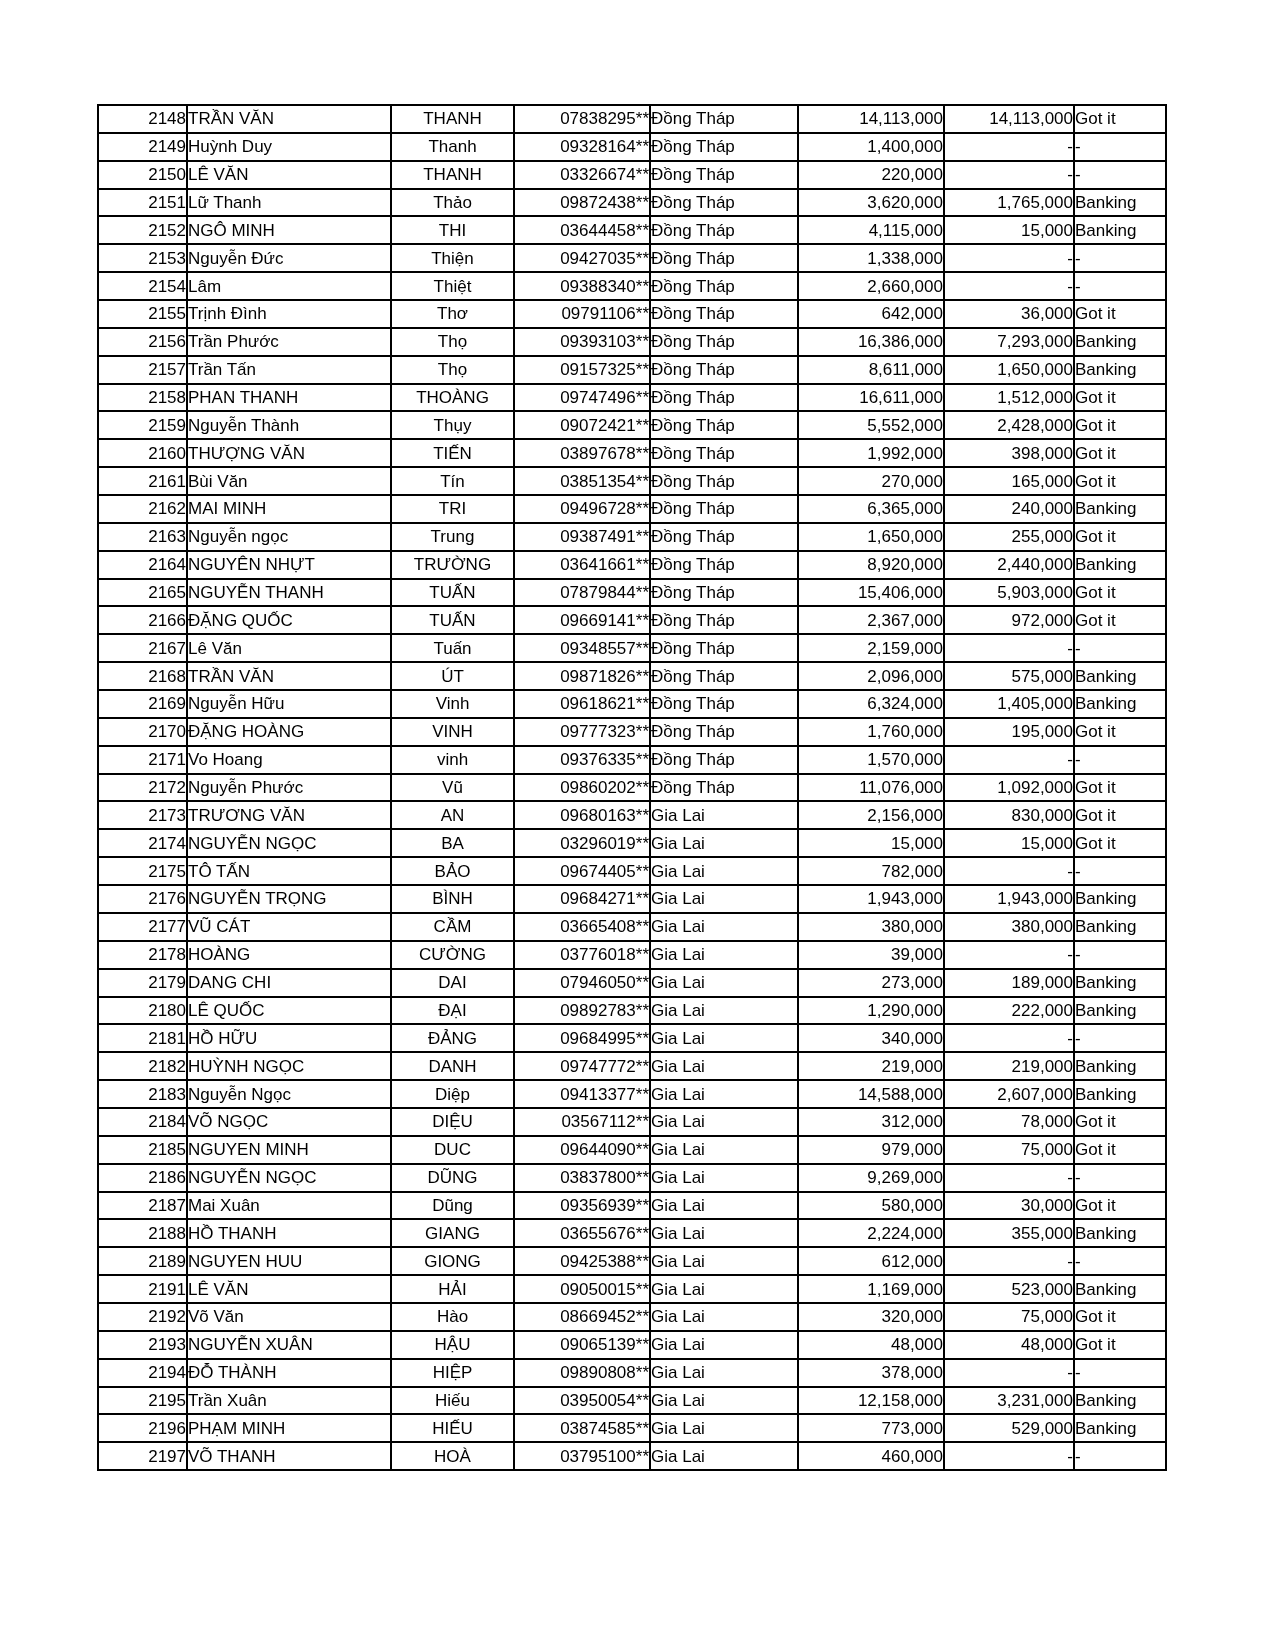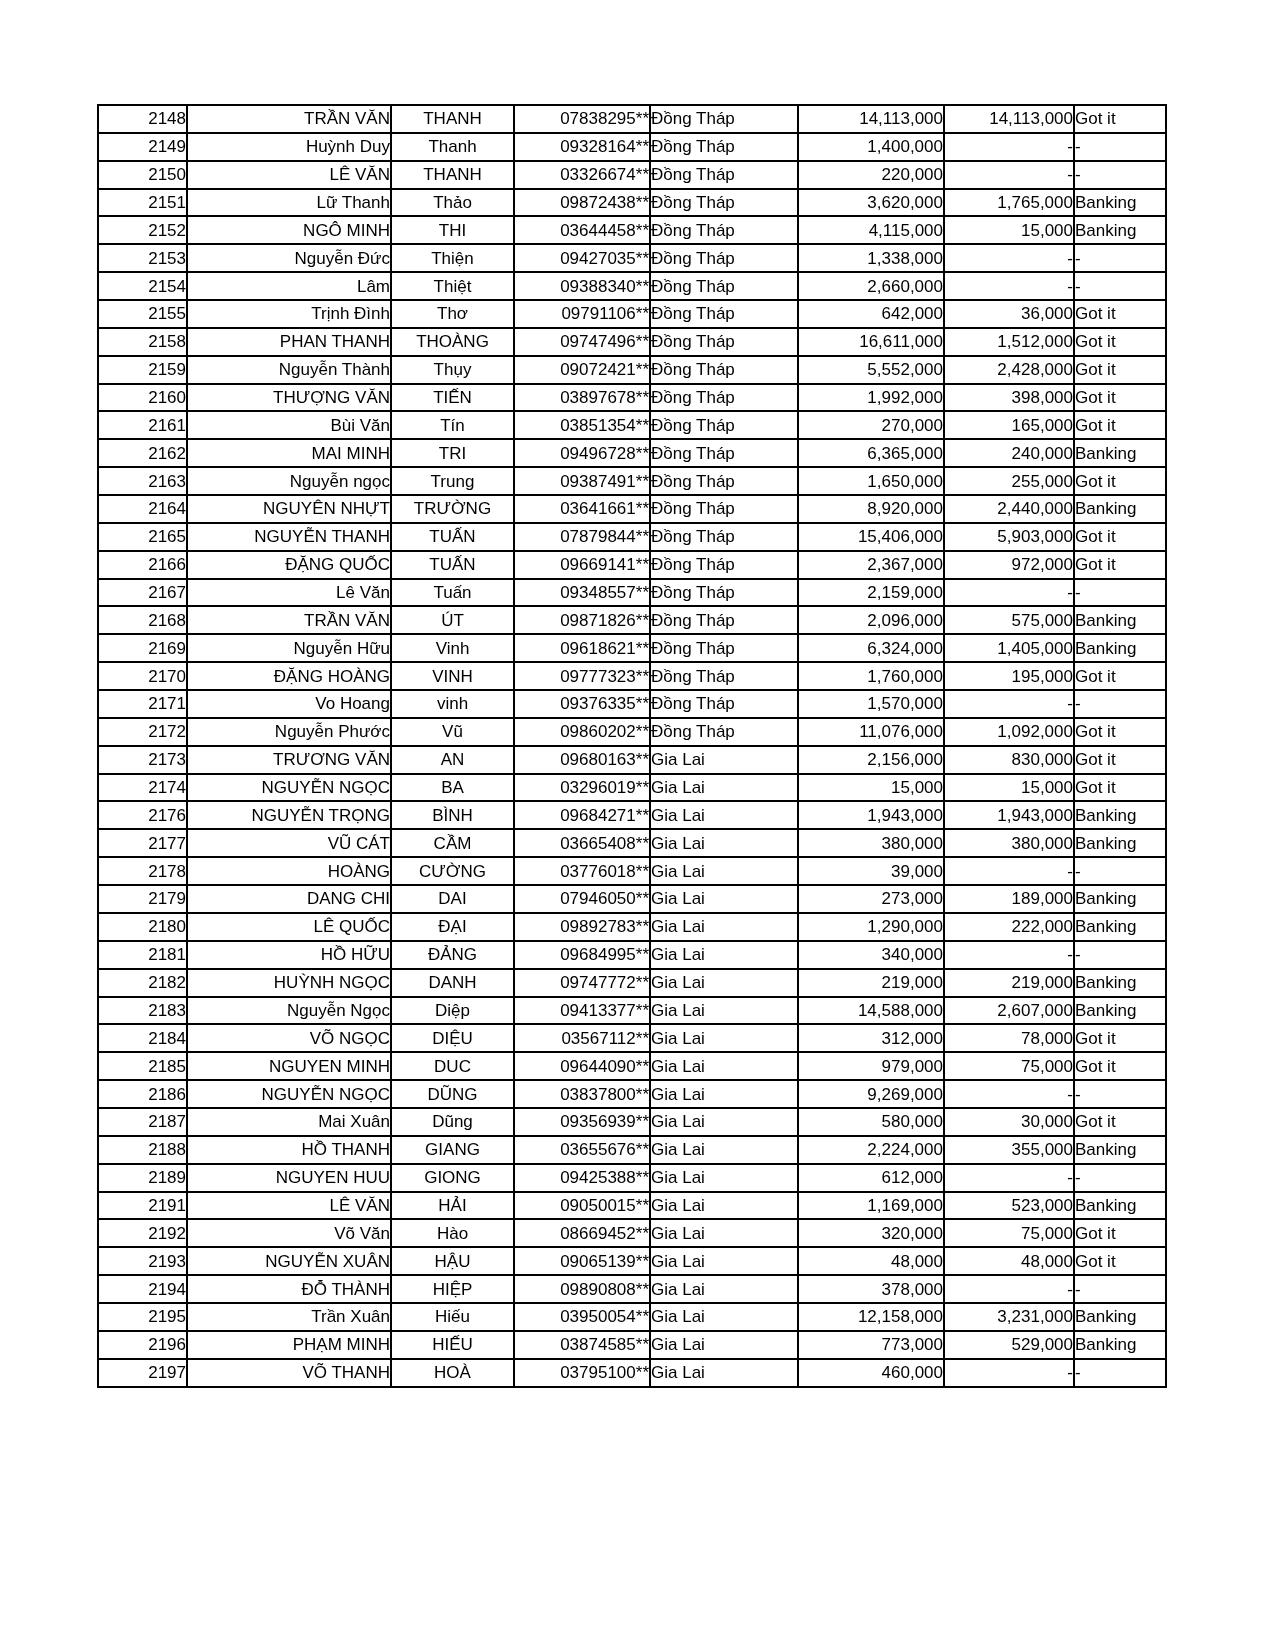--- a/index.html
+++ b/index.html
@@ -20,21 +20,21 @@
     height:25.86px;
     padding:0;
     font-size:17px;
     line-height:1;
     color:#000000;
     white-space:nowrap;
     overflow:hidden;
     vertical-align:middle;
   }
   td.c-id    { text-align:right;  padding-right:6px; }
-  td.c-last  { text-align:right;margin-left:10px; }
+  td.c-last  { text-align:left;margin-left:10px; }
   td.c-first { text-align:center;margin-left:15px; }
   td.c-phone { text-align:right; }
   td.c-prov  { text-align:left;margin-top:15px; }
   td.c-amt1  { text-align:right;  padding-right:7px; }
   td.c-amt2  { text-align:right;  padding-right:7px; }
   td.c-status{ }
   td.dash-amt{ padding-right:32px; }
 </style>
 </head>
 <body>
@@ -125,20 +125,40 @@
         <td class="c-id">2155</td>
         <td class="c-last">Trịnh Đình</td>
         <td class="c-first">Thơ</td>
         <td class="c-phone">09791106**</td>
         <td class="c-prov">Đồng Tháp</td>
         <td class="c-amt1">642,000</td>
         <td class="c-amt2">36,000</td>
         <td class="c-status">Got it</td>
       </tr>
       <tr>
+        <td class="c-id">2156</td>
+        <td class="c-last">Trần Phước</td>
+        <td class="c-first">Thọ</td>
+        <td class="c-phone">09393103**</td>
+        <td class="c-prov">Đồng Tháp</td>
+        <td class="c-amt1">16,386,000</td>
+        <td class="c-amt2">7,293,000</td>
+        <td class="c-status">Banking</td>
+      </tr>
+      <tr>
+        <td class="c-id">2157</td>
+        <td class="c-last">Trần Tấn</td>
+        <td class="c-first">Thọ</td>
+        <td class="c-phone">09157325**</td>
+        <td class="c-prov">Đồng Tháp</td>
+        <td class="c-amt1">8,611,000</td>
+        <td class="c-amt2">1,650,000</td>
+        <td class="c-status">Banking</td>
+      </tr>
+      <tr>
         <td class="c-id">2158</td>
         <td class="c-last">PHAN THANH</td>
         <td class="c-first">THOÀNG</td>
         <td class="c-phone">09747496**</td>
         <td class="c-prov">Đồng Tháp</td>
         <td class="c-amt1">16,611,000</td>
         <td class="c-amt2">1,512,000</td>
         <td class="c-status">Got it</td>
       </tr>
       <tr>
@@ -295,20 +315,30 @@
         <td class="c-id">2174</td>
         <td class="c-last">NGUYỄN NGỌC</td>
         <td class="c-first">BA</td>
         <td class="c-phone">03296019**</td>
         <td class="c-prov">Gia Lai</td>
         <td class="c-amt1">15,000</td>
         <td class="c-amt2">15,000</td>
         <td class="c-status">Got it</td>
       </tr>
       <tr>
+        <td class="c-id">2175</td>
+        <td class="c-last">TÔ TẤN</td>
+        <td class="c-first">BẢO</td>
+        <td class="c-phone">09674405**</td>
+        <td class="c-prov">Gia Lai</td>
+        <td class="c-amt1">782,000</td>
+        <td class="c-amt2 dash-amt">-</td>
+        <td class="c-status">-</td>
+      </tr>
+      <tr>
         <td class="c-id">2176</td>
         <td class="c-last">NGUYỄN TRỌNG</td>
         <td class="c-first">BÌNH</td>
         <td class="c-phone">09684271**</td>
         <td class="c-prov">Gia Lai</td>
         <td class="c-amt1">1,943,000</td>
         <td class="c-amt2">1,943,000</td>
         <td class="c-status">Banking</td>
       </tr>
       <tr>

